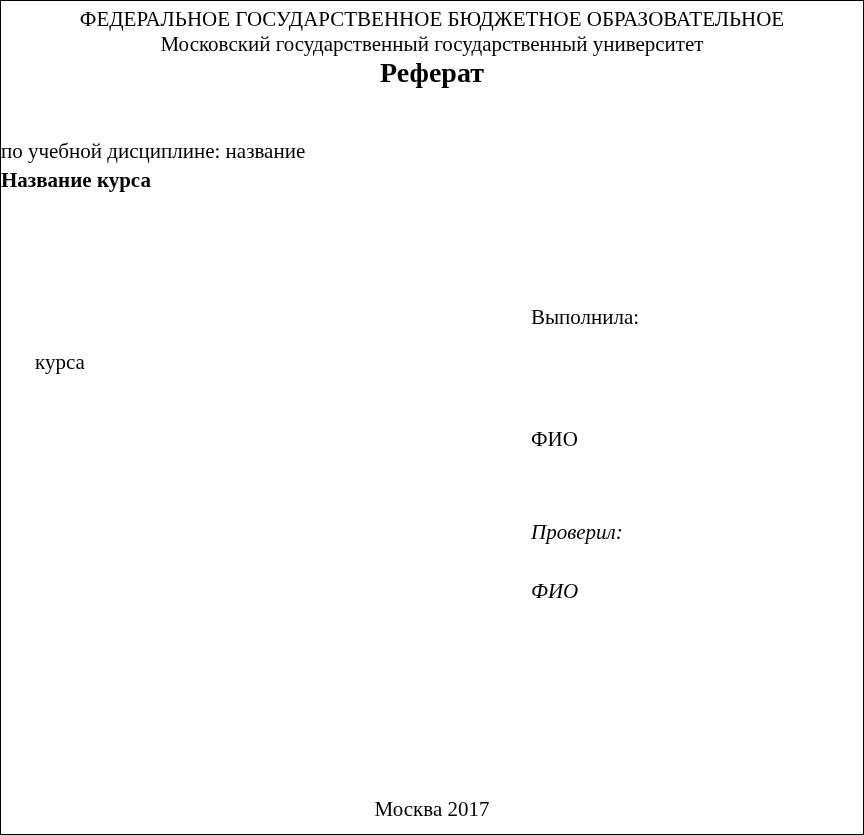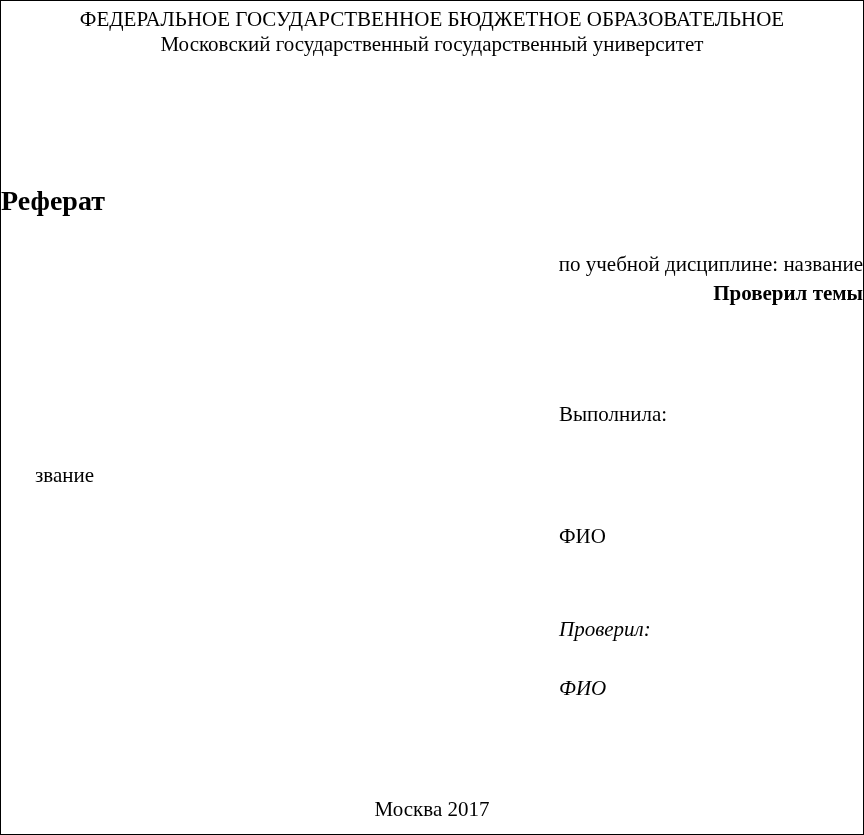--- a/index.html
+++ b/index.html
@@ -18,42 +18,43 @@
       position: relative;
     }
     .header {
       text-align: center;
       padding-top: 6px;
     }
     .header-line {
       line-height: 1.2;
     }
     .title-block {
-      margin-top: 128px;
+      text-align: center;
     }
     .title-main {
       font-size: 28px;
       font-weight: bold;
     }
     .discipline {
-      text-align: right;
-      margin-top: 33px;
+      text-align: left;
+      margin-top: 48px;
       line-height: 1.35;
     }
     .topic {
       font-weight: bold;
     }
     .author-block {
       margin-top: 92px;
       position: relative;
       line-height: 1.45;
     }
     .right-col {
       position: absolute;
-      left: 558px;
+      left: 530px;
+      margin-top: 16px;
     }
     .group-wrap {
       padding-left: 34px;
     }
     .reviewer-block {
       margin-top: 64px;
       position: relative;
       line-height: 1.4;
       font-style: italic;
     }
@@ -71,28 +72,28 @@
   <div class="header-line">ФЕДЕРАЛЬНОЕ ГОСУДАРСТВЕННОЕ БЮДЖЕТНОЕ ОБРАЗОВАТЕЛЬНОЕ</div>
   <div class="header-line">Московский государственный государственный университет</div>
 </div>
 
 <div class="title-block">
   <div class="title-main">Реферат</div>
 </div>
 
 <div class="discipline">
   <div>по учебной дисциплине: название</div>
-  <div class="topic">Проверил темы</div>
+  <div class="topic">Название курса</div>
 </div>
 
 <div class="author-block">
   <div class="right-col">Выполнила:</div>
   <div>&nbsp;</div>
   <div>&nbsp;</div>
-  <div class="group-wrap">звание</div>
+  <div class="group-wrap">курса</div>
   <div>&nbsp;</div>
   <div class="right-col">ФИО</div>
   <div>&nbsp;</div>
 </div>
 
 <div class="reviewer-block">
   <div class="right-col"> Проверил:</div>
   <div>&nbsp;</div>
   <div>&nbsp;</div>
   <div class="right-col">ФИО</div>

